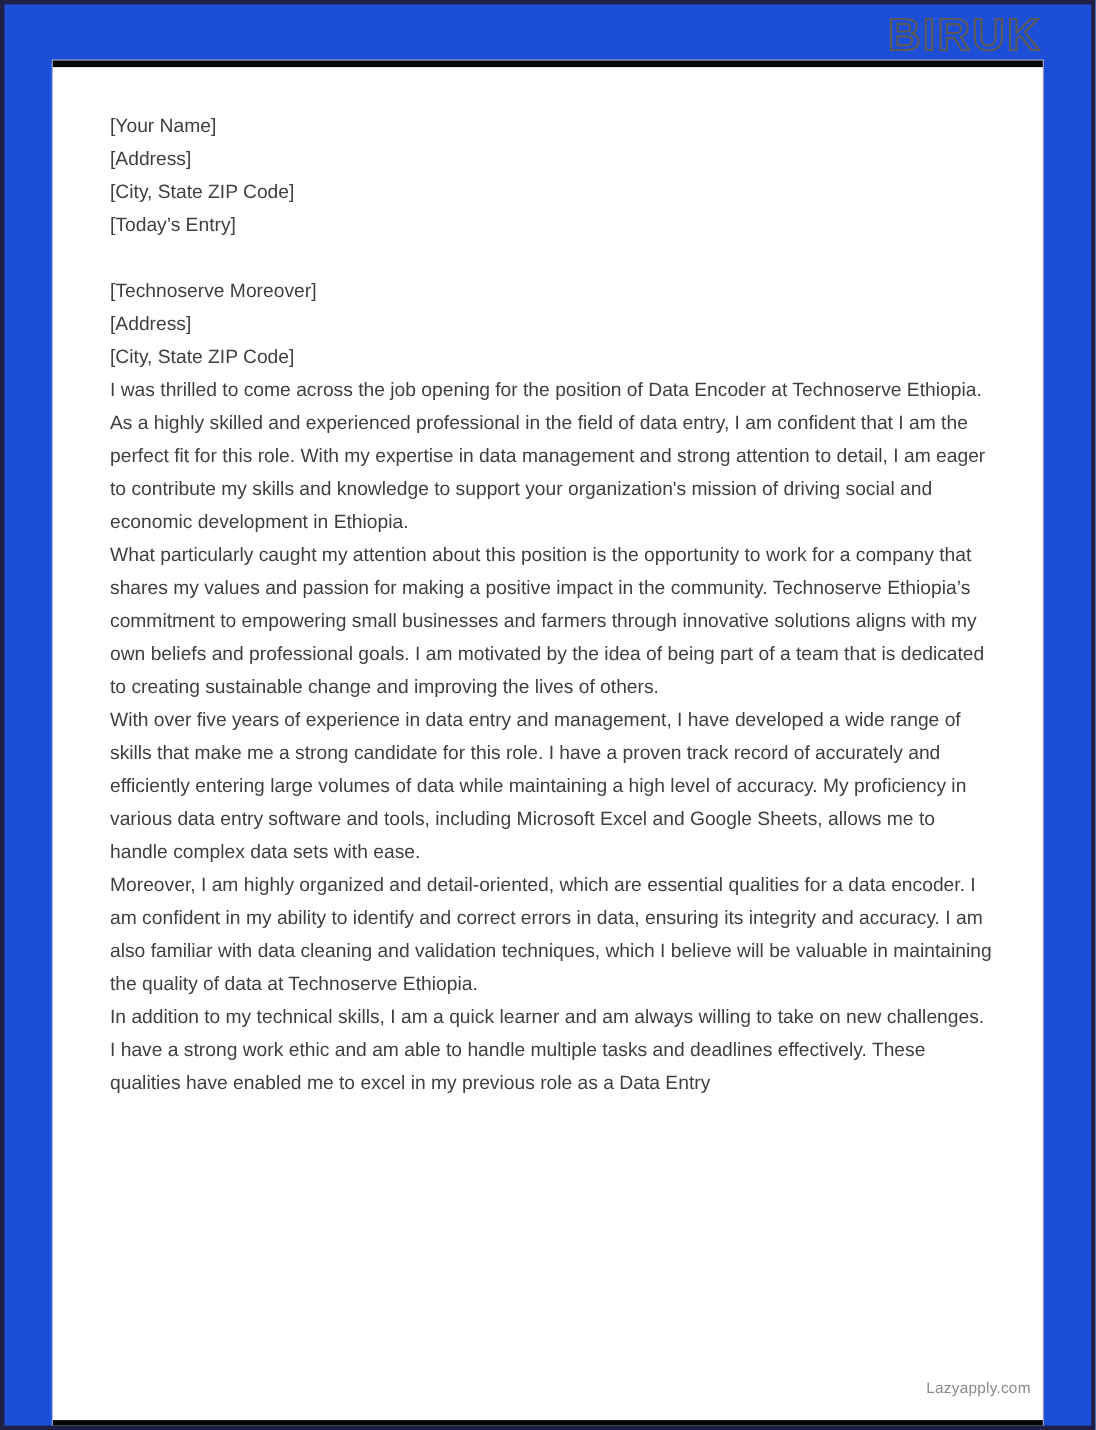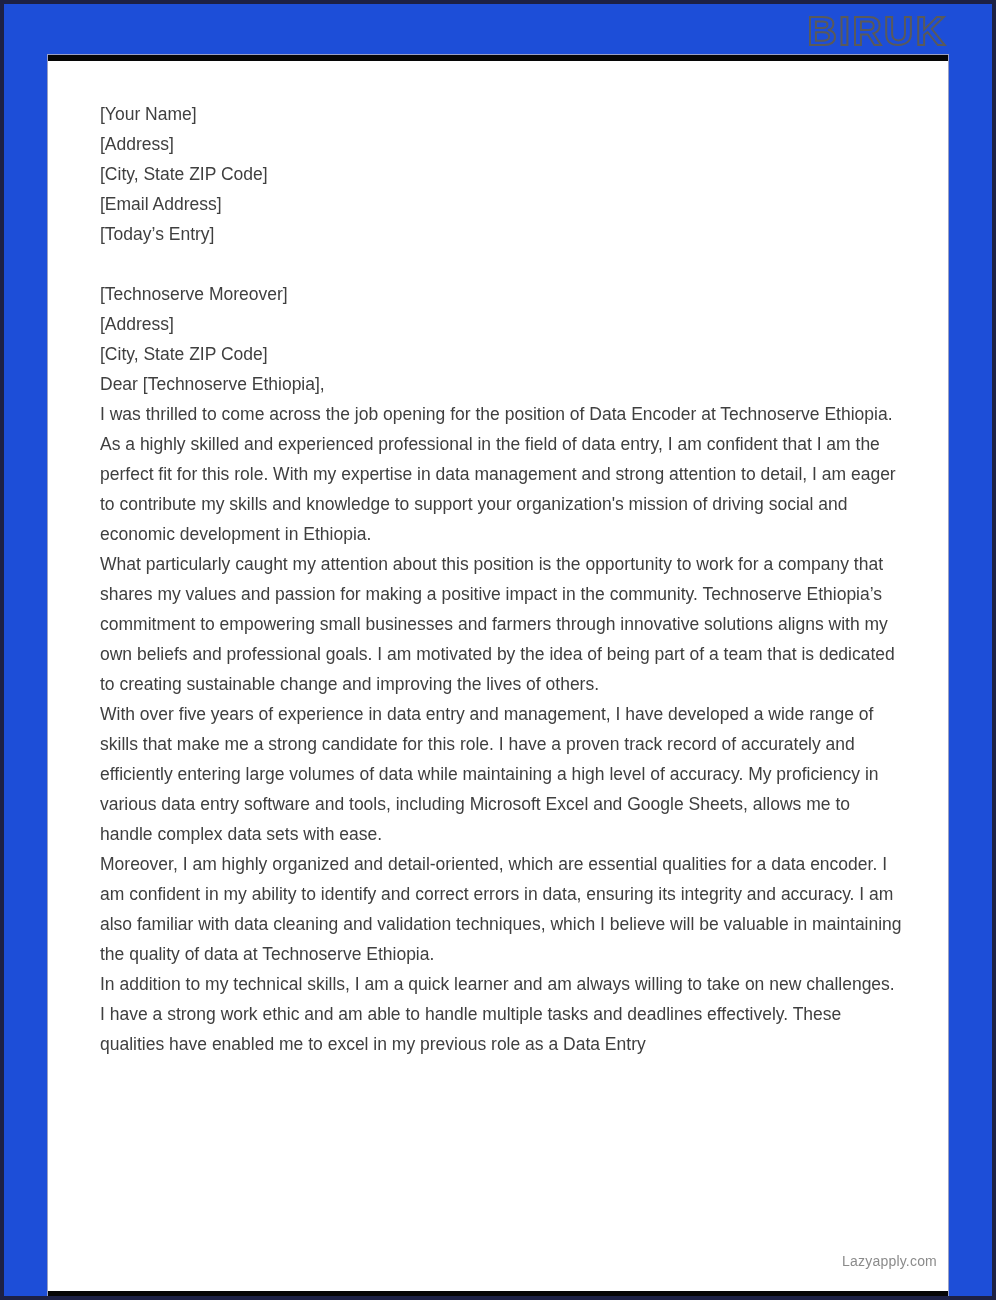--- a/index.html
+++ b/index.html
@@ -73,31 +73,29 @@
 <div class="canvas">
 
   <div class="logo">BIRUK</div>
 
   <div class="page">
 
     <div class="block">
       <p>[Your Name]</p>
       <p>[Address]</p>
       <p>[City, State ZIP Code]</p>
-      <p>[Email Address]</p>
       <p>[Today’s Entry]</p>
     </div>
 
     <div class="block">
       <p>[Technoserve Moreover]</p>
       <p>[Address]</p>
       <p>[City, State ZIP Code]</p>
     </div>
 
-    <p class="salutation">Dear [Technoserve Ethiopia],</p>
 
     <p class="para">I was thrilled to come across the job opening for the position of Data Encoder at Technoserve Ethiopia. As a highly skilled and experienced professional in the field of data entry, I am confident that I am the perfect fit for this role. With my expertise in data management and strong attention to detail, I am eager to contribute my skills and knowledge to support your organization's mission of driving social and economic development in Ethiopia.</p>
     <p class="para">What particularly caught my attention about this position is the opportunity to work for a company that shares my values and passion for making a positive impact in the community. Technoserve Ethiopia’s commitment to empowering small businesses and farmers through innovative solutions aligns with my own beliefs and professional goals. I am motivated by the idea of being part of a team that is dedicated to creating sustainable change and improving the lives of others.</p>
     <p class="para">With over five years of experience in data entry and management, I have developed a wide range of skills that make me a strong candidate for this role. I have a proven track record of accurately and efficiently entering large volumes of data while maintaining a high level of accuracy. My proficiency in various data entry software and tools, including Microsoft Excel and Google Sheets, allows me to handle complex data sets with ease.</p>
     <p class="para">Moreover, I am highly organized and detail-oriented, which are essential qualities for a data encoder. I am confident in my ability to identify and correct errors in data, ensuring its integrity and accuracy. I am also familiar with data cleaning and validation techniques, which I believe will be valuable in maintaining the quality of data at Technoserve Ethiopia.</p>
     <p class="para">In addition to my technical skills, I am a quick learner and am always willing to take on new challenges. I have a strong work ethic and am able to handle multiple tasks and deadlines effectively. These qualities have enabled me to excel in my previous role as a Data Entry</p>
 
     <div class="watermark">Lazyapply.com</div>
 
   </div>

